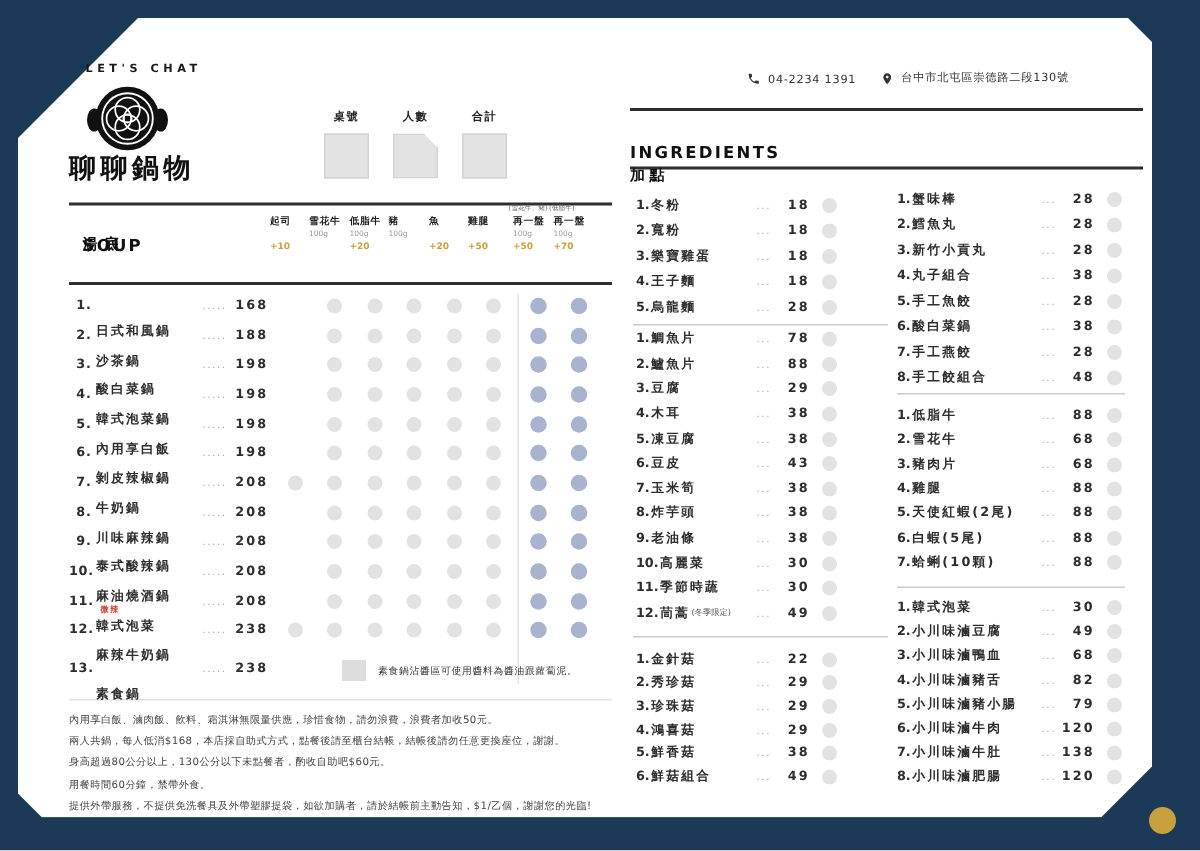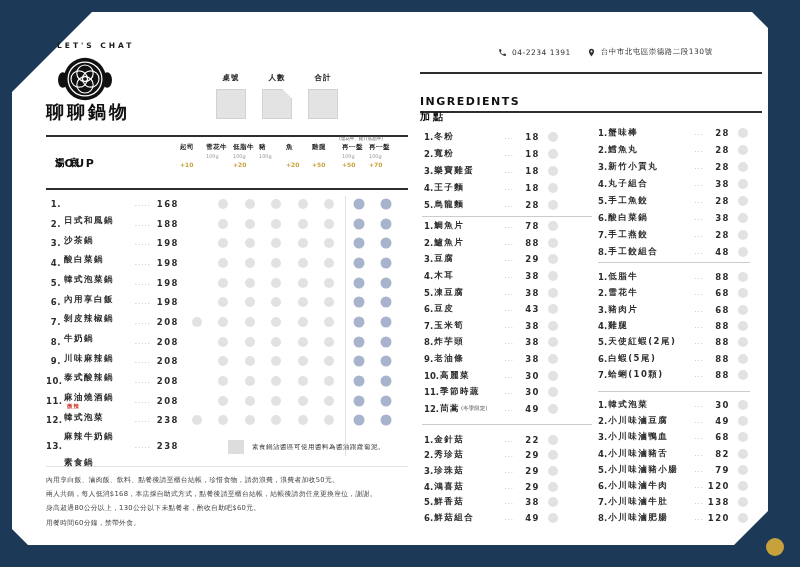--- a/index.html
+++ b/index.html
@@ -387,24 +387,25 @@
           <span class="sprice">238</span>
         </div>
       </div>
     </div>
   <div class="abs veg-note">
     <div class="veg-box"></div>
     <div class="veg-text">素食鍋沾醬區可使用醬料為醬油跟蘿蔔泥。</div>
   </div>
 
   <div class="abs footer" id="footer-notes">
-      <p>內用享白飯、滷肉飯、飲料、點餐後請至櫃台結帳，珍惜食物，請勿浪費，浪費者加收50元。</p>
+      <p>內用享白飯、滷肉飯、飲料、霜淇淋無限量供應，珍惜食物，請勿浪費，浪費者加收50元。</p>
       <p>兩人共鍋，每人低消$168，本店採自助式方式，點餐後請至櫃台結帳，結帳後請勿任意更換座位，謝謝。</p>
       <p>身高超過80公分以上，130公分以下未點餐者，酌收自助吧$60元。</p>
       <p>用餐時間60分鐘，禁帶外食。</p>
+      <p>提供外帶服務，不提供免洗餐具及外帶塑膠提袋，如欲加購者，請於結帳前主動告知，$1/乙個，謝謝您的光臨!</p>
     </div>
 
   <div class="abs t-zh" style="left:420px;top:82px;letter-spacing:3px;">加點</div>
   <div class="abs t-en" style="left:420px;top:95px;">INGREDIENTS</div>
   <div class="ig" id="mid-g1">
       <div class="irow">
         <span class="ino">1.</span>
         <span class="iname">冬粉</span>
         <span class="ilead">...</span>
         <span class="iprice">18</span>

